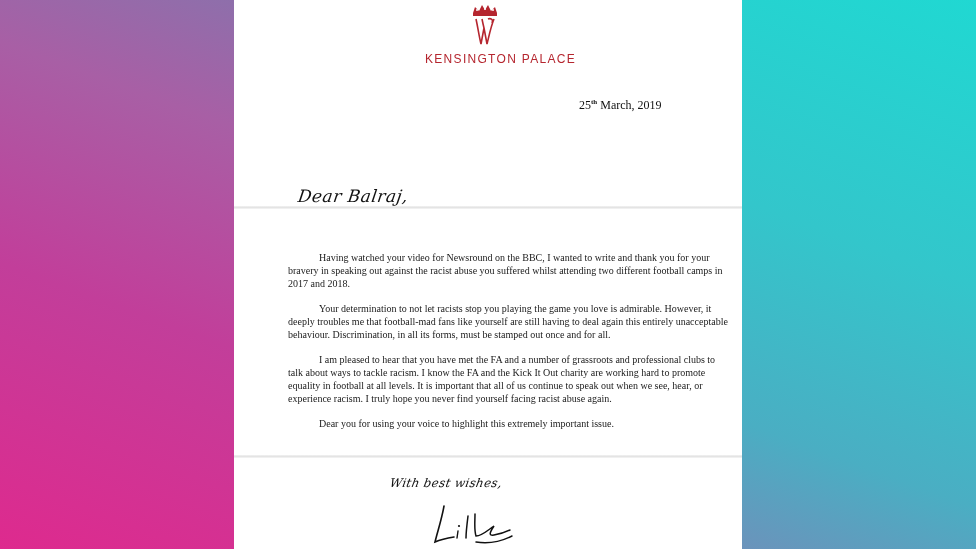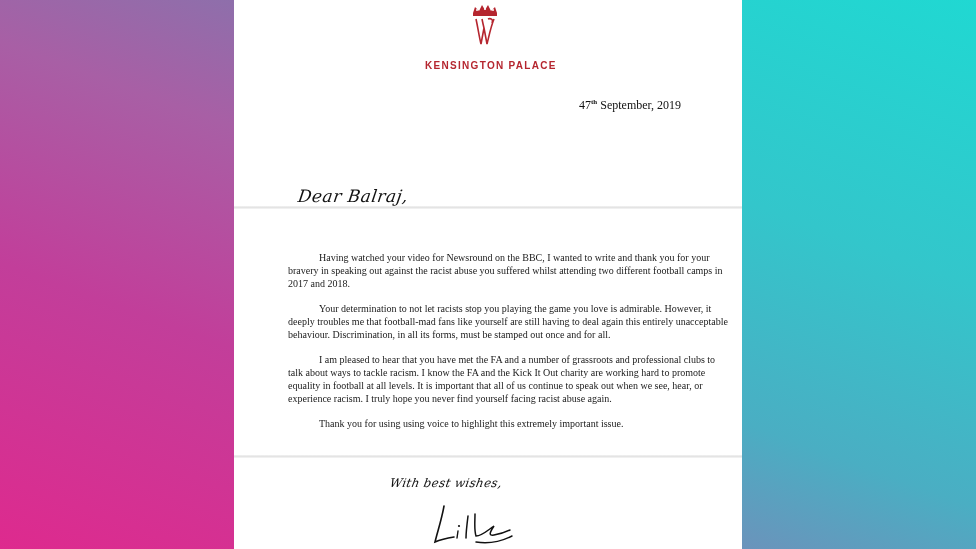--- a/index.html
+++ b/index.html
@@ -22,22 +22,22 @@
   .fold {
     position: absolute; left: 0; width: 508px; height: 3px;
     background: linear-gradient(#f2f2f2, #e4e4e4, #f6f6f6);
   }
   .logo {
     position: absolute; left: 191px; top: 4px; width: 120px; height: 56px;
     text-align: center;
   }
   .logo svg { display: block; margin: 0 auto; }
   .logo-text {
-    font-family: "Liberation Sans", sans-serif; font-size: 10px; letter-spacing: 1.3px;
-    color: #b5262f; font-weight: bold; margin-top: 14px; white-space: nowrap;
+    font-family: "Liberation Sans", sans-serif; font-size: 12px; letter-spacing: 1.3px;
+    color: #b5262f; font-weight: normal; margin-top: 6px; white-space: nowrap;
   }
   .date {
     position: absolute; left: 345px; top: 98px; font-size: 12px; color: #111;
     white-space: nowrap;
   }
   .date sup { font-size: 7px; vertical-align: 5px; line-height: 0; font-weight: bold; }
   .salutation {
     position: absolute; left: 64px; top: 186px; font-family: "DejaVu Serif", serif;
     font-style: italic; font-size: 17px; color: #111; transform: skewX(-8deg);
     letter-spacing: 0.5px;
@@ -71,29 +71,29 @@
         <rect x="5" y="9" width="24" height="3" fill="#b5262f"></rect>
         <circle cx="9" cy="6" r="1" fill="#fff"></circle>
         <circle cx="17" cy="5" r="1" fill="#fff"></circle>
         <circle cx="25" cy="6" r="1" fill="#fff"></circle>
         <path d="M8 15 C10 24 11 32 13 40 L16 24 L19 40 C21 32 23 22 26 15 M14 15 C15 20 16 24 16 24 M20 15 C22 14 26 15 24 19" fill="none" stroke="#b5262f" stroke-width="1.6"></path>
       </svg>
     </span>
     <div class="logo-text">KENSINGTON PALACE</div>
   </div>
 
-  <div class="date"><span>47</span><sup>th</sup><span> September, 2019</span></div>
+  <div class="date"><span>25</span><sup>th</sup><span> March, 2019</span></div>
 
   <div class="salutation">Dear Balraj,</div>
 
   <div class="body">
     <p class="para">Having watched your video for Newsround on the BBC, I wanted to write and thank you for your bravery in speaking out against the racist abuse you suffered whilst attending two different football camps in 2017 and 2018.</p>
     <p class="para">Your determination to not let racists stop you playing the game you love is admirable.  However, it deeply troubles me that football-mad fans like yourself are still having to deal again this entirely unacceptable behaviour.  Discrimination, in all its forms, must be stamped out once and for all.</p>
     <p class="para">I am pleased to hear that you have met the FA and a number of grassroots and professional clubs to talk about ways to tackle racism.  I know the FA and the Kick It Out charity are working hard to promote equality in football at all levels.  It is important that all of us continue to speak out when we see, hear, or experience racism. I truly hope you never find yourself facing racist abuse again.</p>
-    <p class="para">Thank you for using using voice to highlight this extremely important issue.</p>
+    <p class="para">Dear you for using your voice to highlight this extremely important issue.</p>
   </div>
 
   <div class="closing">With best wishes,</div>
 
   <div class="signature">
     <svg width="90" height="46" viewBox="0 0 90 46">
       <path d="M14 4 C12 16 8 28 5 40 C12 37 18 36 24 35" fill="none" stroke="#111" stroke-width="1.6" stroke-linecap="round"></path>
       <circle cx="29" cy="24" r="1.1" fill="#111"></circle>
       <path d="M28 29 L27 36" fill="none" stroke="#111" stroke-width="1.4" stroke-linecap="round"></path>
       <path d="M38 14 C37 22 36 30 36 36" fill="none" stroke="#111" stroke-width="1.5" stroke-linecap="round"></path>

